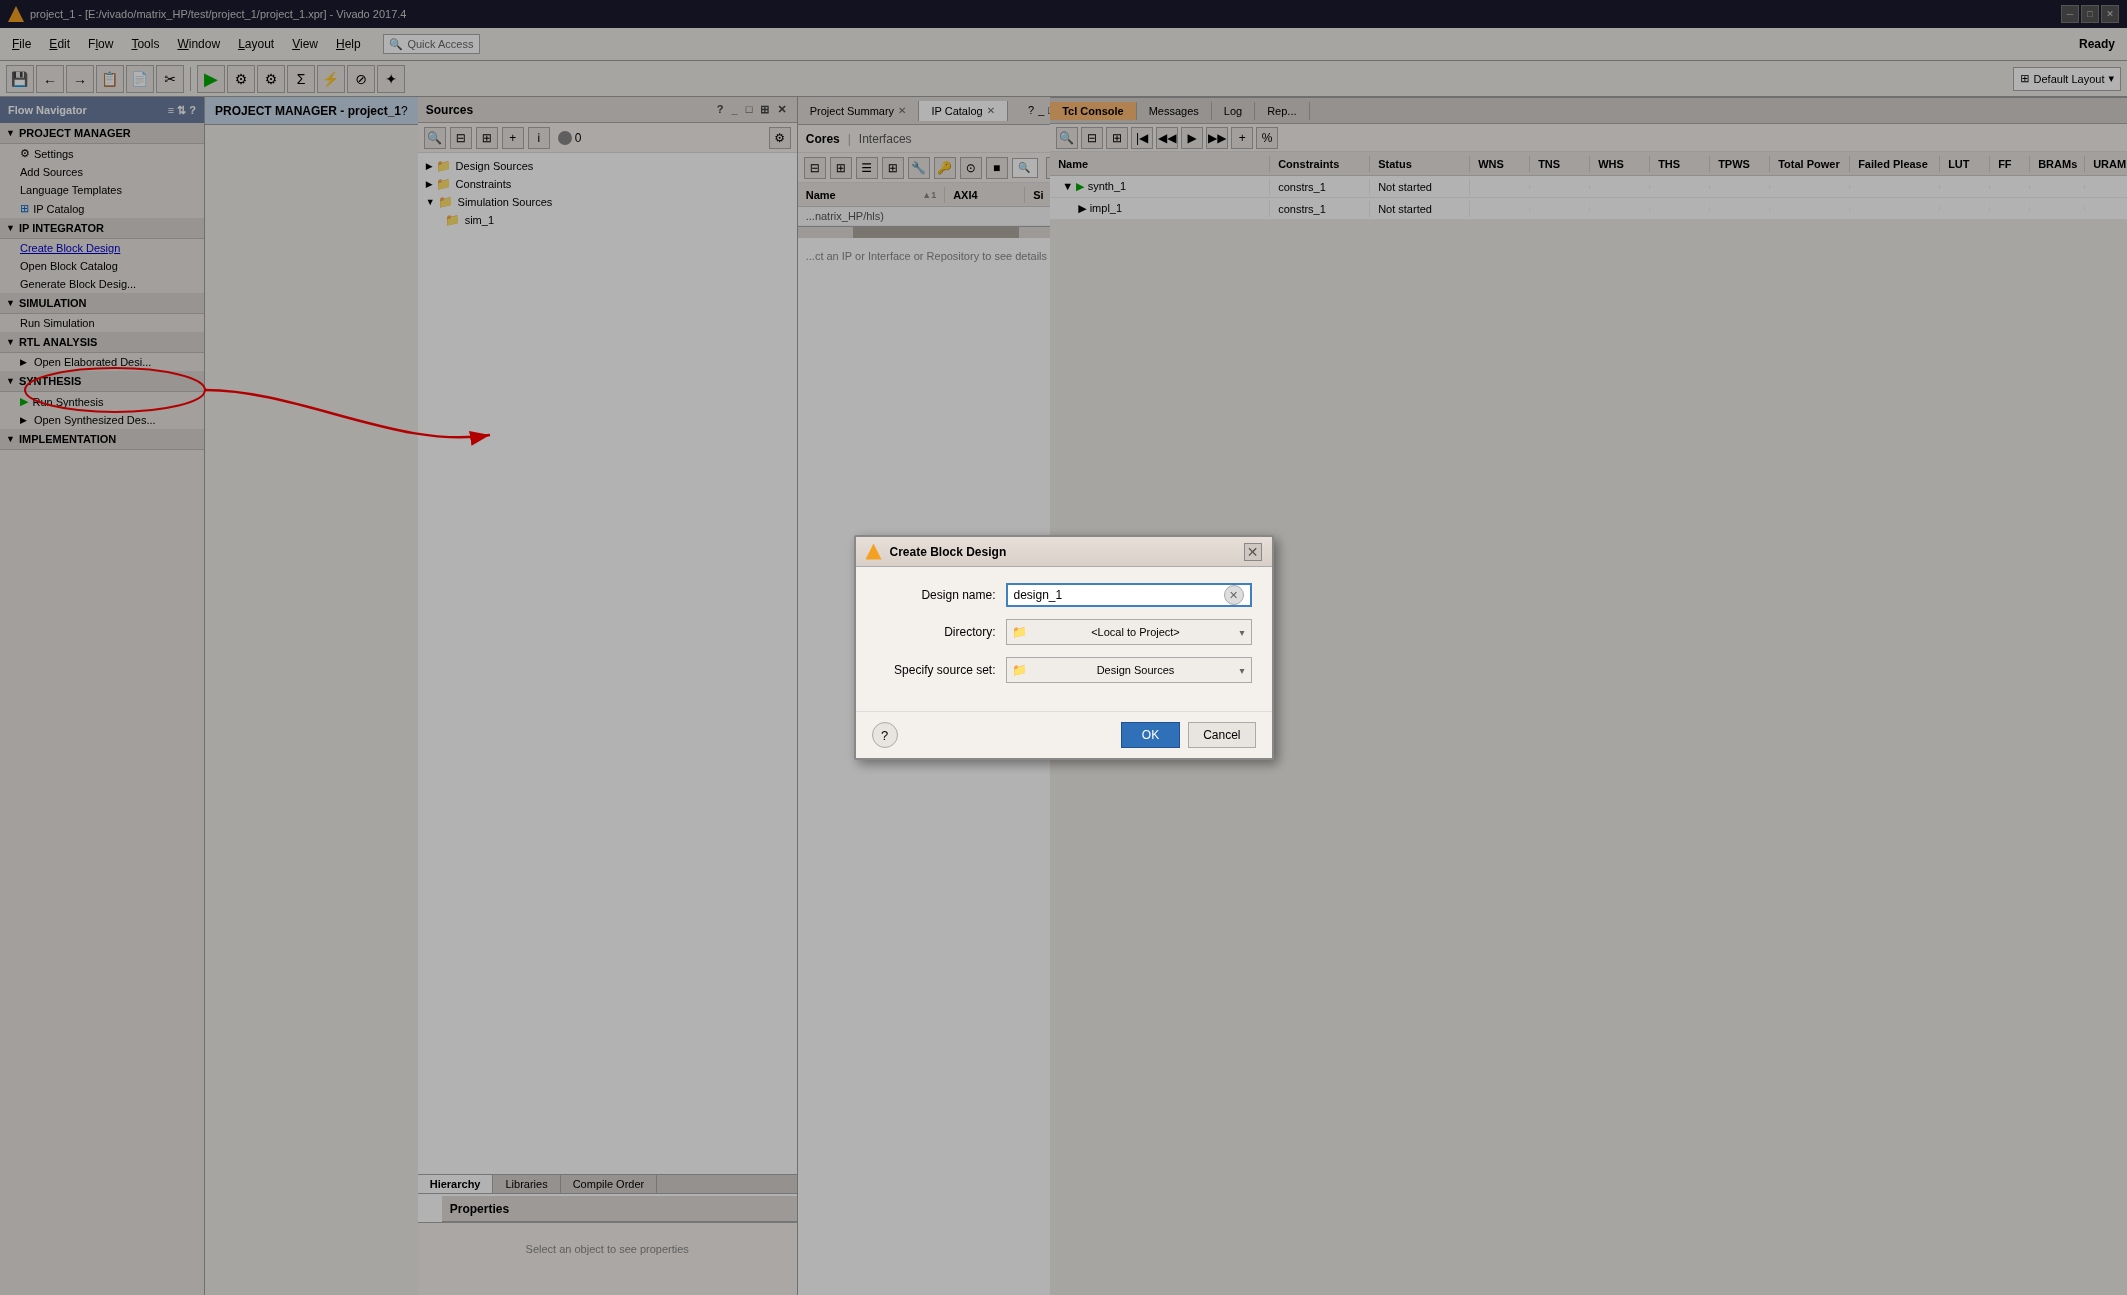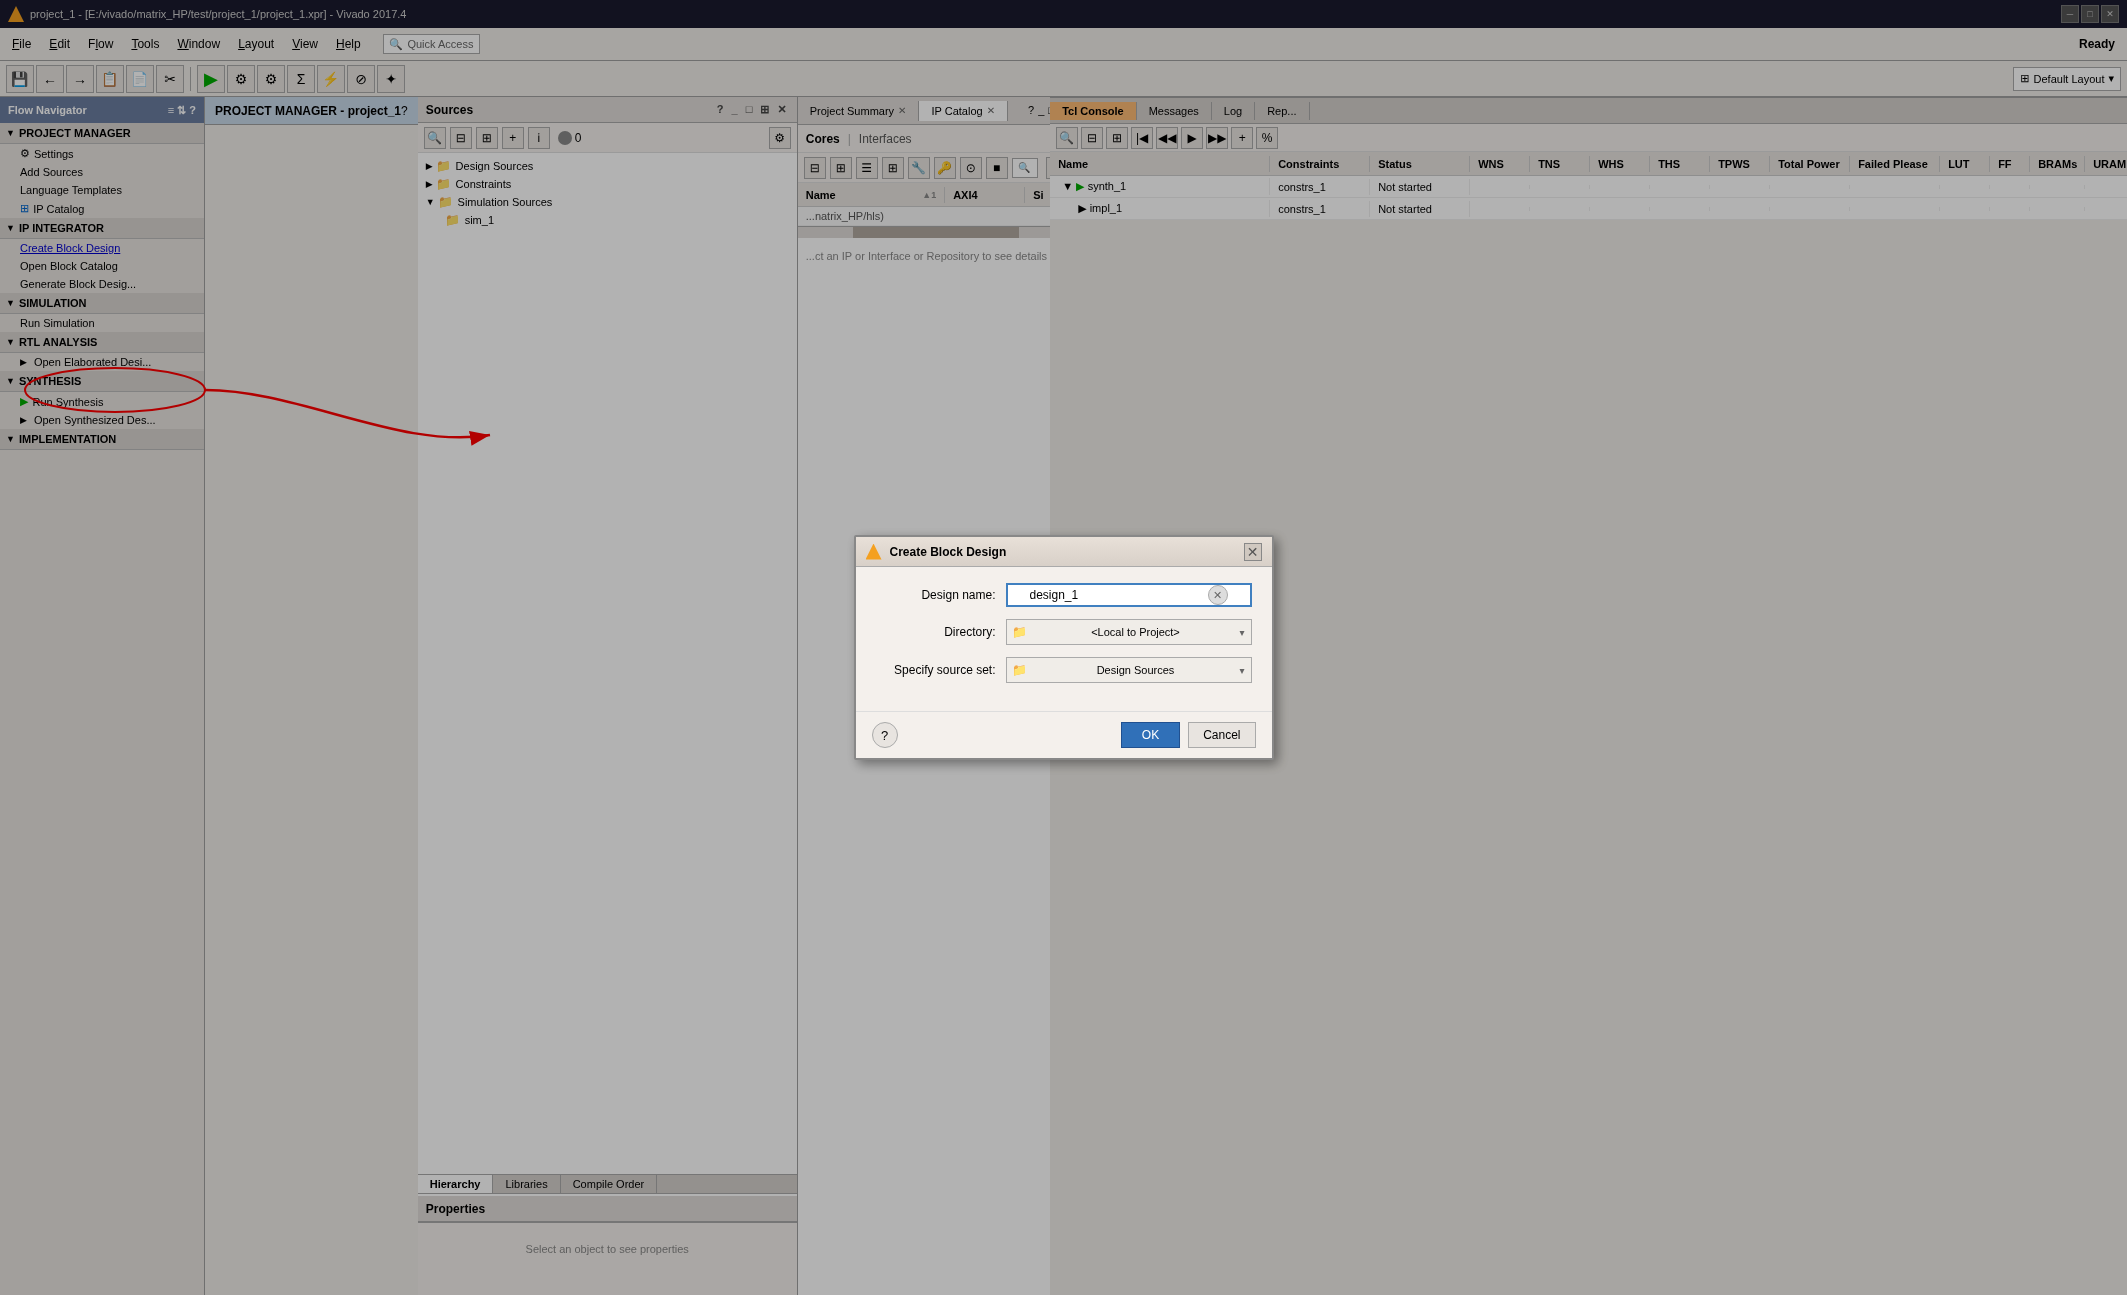--- a/index.html
+++ b/index.html
@@ -436,21 +436,21 @@
     .modal-form-label {
       width: 130px;
       text-align: right;
       padding-right: 10px;
       font-size: 12px;
     }
     .modal-form-input {
       flex: 1;
       height: 24px;
       border: 2px solid #4080c0;
-      padding: 2px 22px;
+      padding: 2px 6px;
       font-size: 12px;
       outline: none;
       display: flex;
       align-items: center;
       background: white;
     }
     .modal-clear-btn {
       width: 20px; height: 20px;
       background: #ddd;
       border: 1px solid #aaa;
@@ -757,21 +757,21 @@
             <span>sim_1</span>
           </div>
         </div>
 
         <div class="source-tabs">
           <div class="source-tab active">Hierarchy</div>
           <div class="source-tab">Libraries</div>
           <div class="source-tab">Compile Order</div>
         </div>
 
-        <div class="panel-header" style="margin-top:2px;">
+        <div class="panel-header" style="margin-top:2px;margin-left:24px;">
           <span>Properties</span>
         </div>
         <div class="properties-panel">
           <span>Select an object to see properties</span>
         </div>
       </div>
 
       <div class="ip-panel">
         <div class="ip-tabs-bar">
           <div class="ip-tab">

